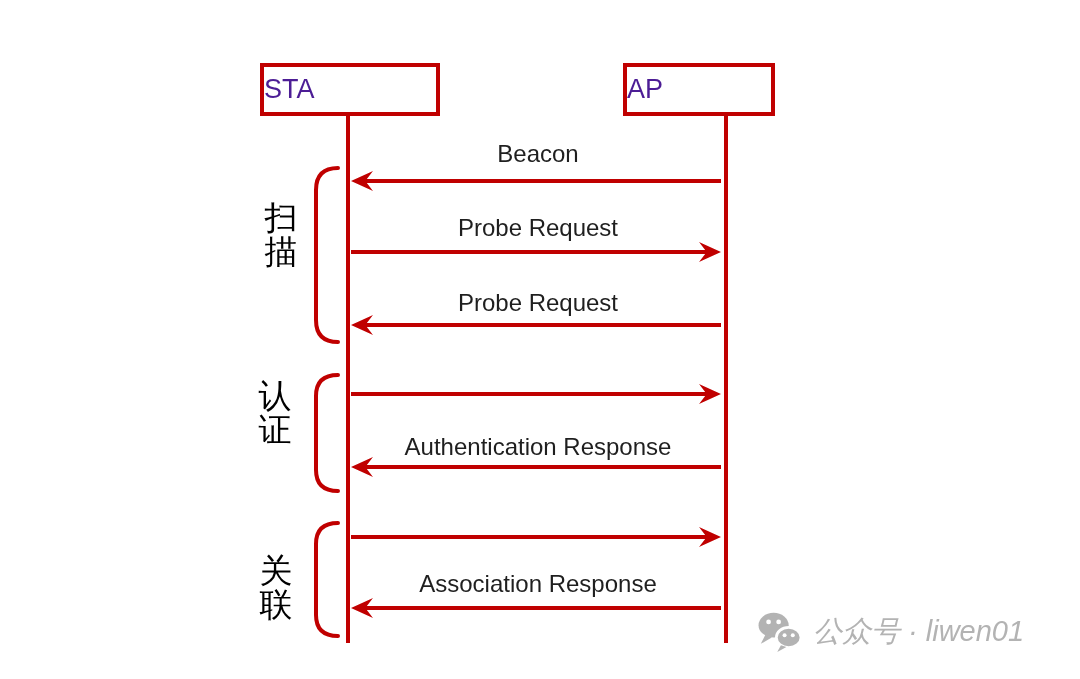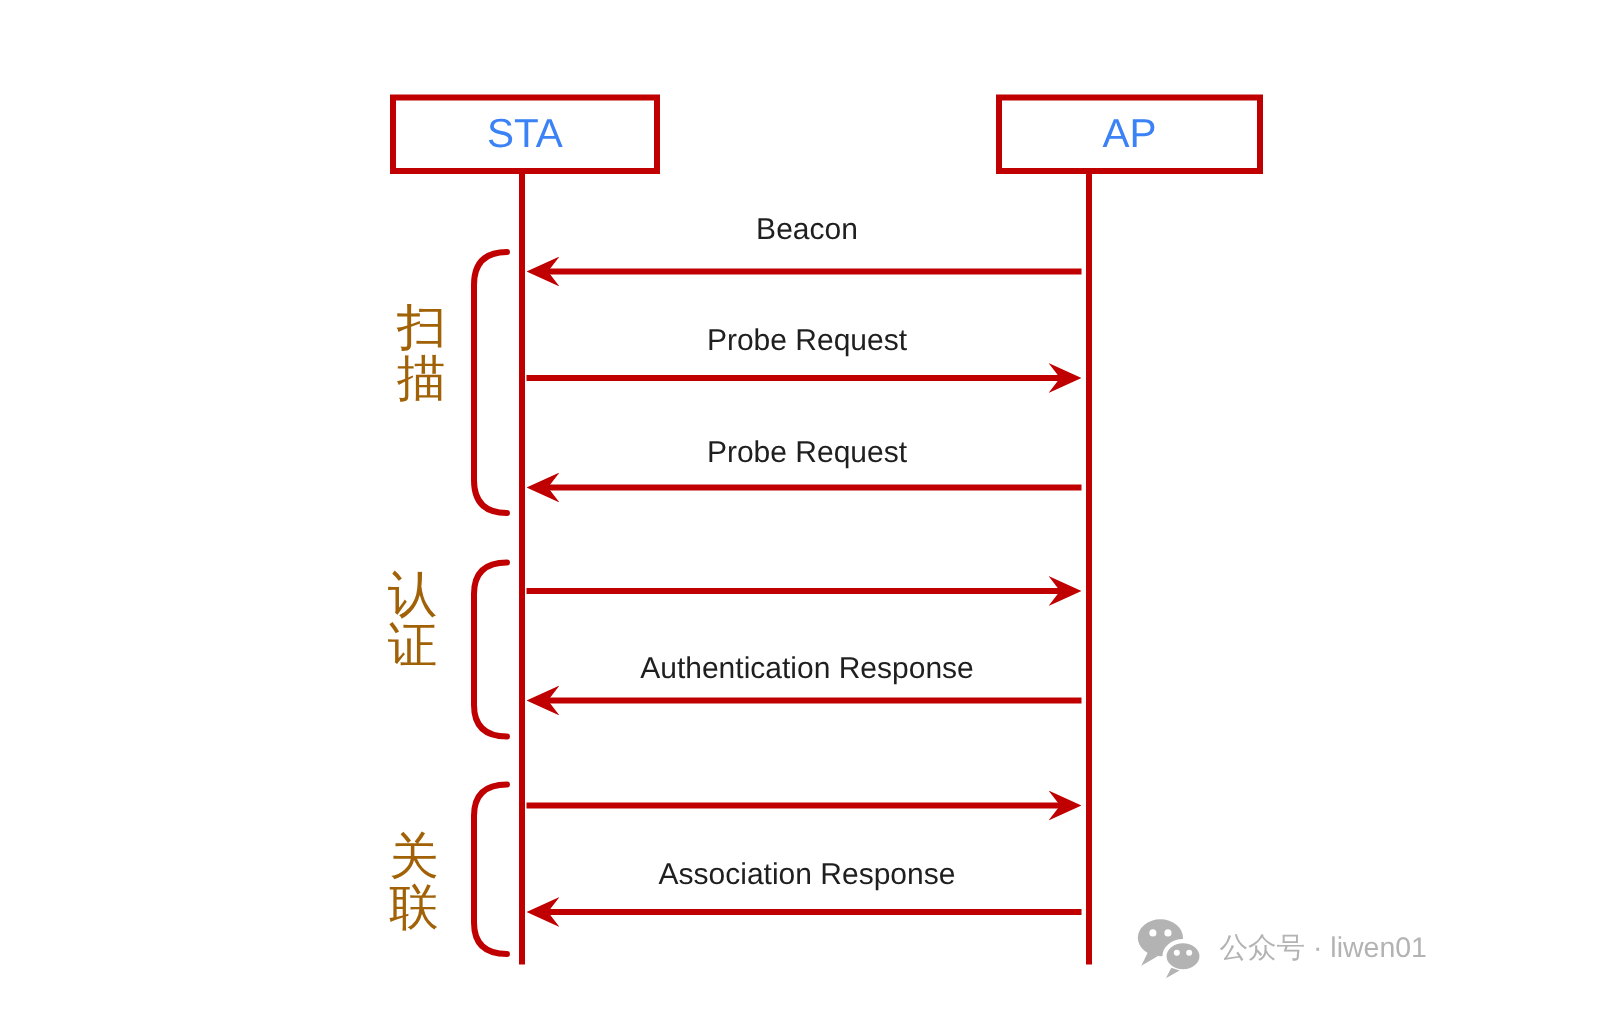--- a/index.html
+++ b/index.html
@@ -13,45 +13,44 @@
   }
 
   
   .actor-box {
     position: absolute;
     box-sizing: border-box;
     border: 4px solid #c00000;
     background: #ffffff;
     display: flex;
     align-items: center;
-    justify-content: center;
     font-size: 27px;
-    color: #3b82f6;
+    color: #4c1d95;
   }
   .actor-sta { left: 260px; top: 63px; width: 180px; height: 53px; }
-  .actor-ap  { left: 664px; top: 63px; width: 178px; height: 53px; }
+  .actor-ap  { left: 623px; top: 63px; width: 152px; height: 53px; }
 
   
   .lifeline {
     position: absolute;
     top: 116px;
     width: 4px;
     height: 527px;
     background: #c00000;
   }
   .lifeline-sta { left: 346px; }
   .lifeline-ap  { left: 724px; }
 
   
   .msg-label {
     position: absolute;
     left: 348px;
     width: 380px;
     text-align: center;
-    font-size: 20px;
+    font-size: 24px;
     line-height: 29px;
     color: #1f1f1f;
     white-space: nowrap;
   }
 
   
   .arrow {
     position: absolute;
     left: 351px;
     width: 370px;
@@ -74,21 +73,21 @@
   .arrow.right .head  { right: 0; clip-path: polygon(100% 50%, 0% 0%, 35% 50%, 0% 100%); }
   .arrow.left  .shaft { left: 13px; right: 0; }
   .arrow.left  .head  { left: 0; clip-path: polygon(0% 50%, 100% 0%, 65% 50%, 100% 100%); }
 
   
   .group-label {
     position: absolute;
     width: 36px;
     font-size: 33px;
     line-height: 1.04;
-    color: #a16207;
+    color: #000000;
     text-align: center;
     word-break: break-all;
   }
   .group-scan  { left: 263px; top: 201px; }
   .group-auth  { left: 257px; top: 379px; }
   .group-assoc { left: 258px; top: 522px; margin-top: 32px; }
 
   .brackets-layer {
     position: absolute;
     left: 0; top: 0;
@@ -100,23 +99,24 @@
   
   .watermark {
     position: absolute;
     left: 756px;
     top: 611px;
     display: flex;
     align-items: center;
     gap: 9px;
   }
   .watermark-text {
-    font-size: 19px;
+    font-size: 29px;
     color: #b3b3b3;
     white-space: nowrap;
+    font-style: italic;
   }
 </style>
 </head>
 <body>
 
 <div class="canvas">
 
   <div class="actor-box actor-sta">
     <span>STA</span>
   </div>

